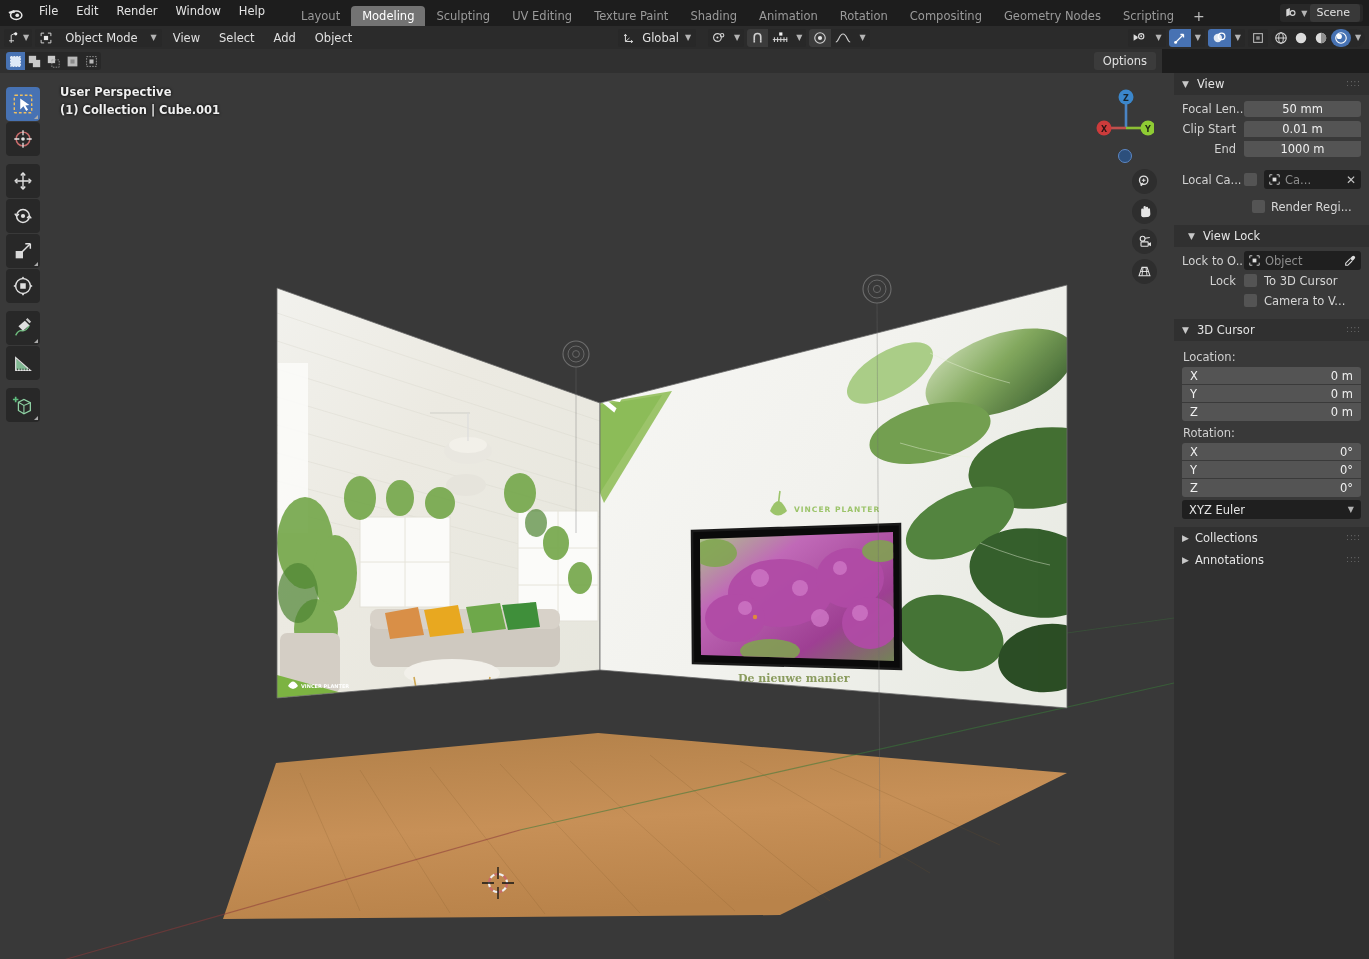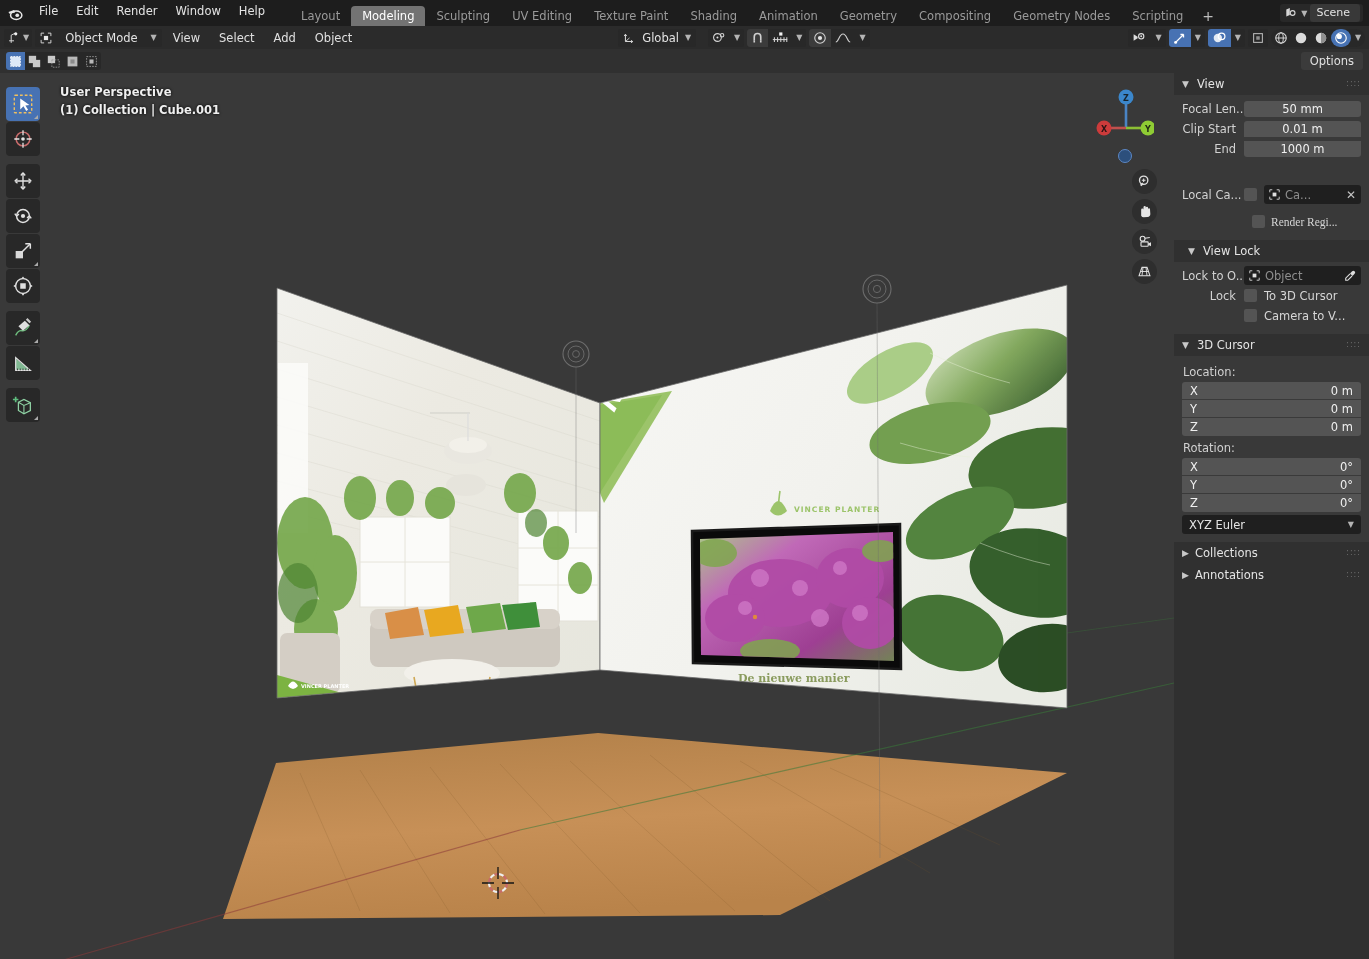--- a/index.html
+++ b/index.html
@@ -58,21 +58,21 @@
     padding:0 5px; gap:6px; color:#e2e2e2; font-size:11.5px;
   }
   .grp{ display:flex; align-items:center; background:#282828; border-radius:3px; height:18px; }
   .grp > div{ display:flex; align-items:center; justify-content:center; height:18px; padding:0 4px; }
   .shade-grp{ display:flex; align-items:center; background:#282828; border-radius:9px; height:18px; }
   .shade-grp > div{ width:20px; height:18px; display:flex; align-items:center; justify-content:center; border-radius:9px; }
   .shade-grp > div.on{ background:#4772b3; }
 
   
   .toolrow{
-    position:absolute; left:0; top:49px; width:1369px; height:24px;
+    position:absolute; left:0; top:49px; width:1162px; height:24px;
     background:#303030; display:flex; align-items:center; padding:0 6px;
   }
   .selmodes{ display:flex; background:#282828; border-radius:3px; overflow:hidden; }
   .selmodes > div{ width:19px; height:18px; display:flex; align-items:center; justify-content:center; }
   .selmodes > div.on{ background:#4772b3; }
   .options-btn{
     margin-left:auto; height:18px; line-height:18px; padding:0 9px; background:#3b3b3b;
     border-radius:3px; font-size:11.5px; color:#e0e0e0;
   }
 
@@ -181,21 +181,21 @@
     <div class="menu-item">Help</div>
 
     <div class="ws-tabs">
       <div class="ws-tab">Layout</div>
       <div class="ws-tab active">Modeling</div>
       <div class="ws-tab">Sculpting</div>
       <div class="ws-tab">UV Editing</div>
       <div class="ws-tab">Texture Paint</div>
       <div class="ws-tab">Shading</div>
       <div class="ws-tab">Animation</div>
-      <div class="ws-tab">Geometry</div>
+      <div class="ws-tab">Rotation</div>
       <div class="ws-tab">Compositing</div>
       <div class="ws-tab">Geometry Nodes</div>
       <div class="ws-tab">Scripting</div>
       <div class="ws-add">+</div>
     </div>
 
     <div class="topbar-right">
       <div class="scene-block">
         <span>
           <svg width="15" height="14" viewBox="0 0 20 20">
@@ -753,35 +753,35 @@
         <div class="field">50 mm</div>
       </div>
       <div class="row">
         <div class="rlabel">Clip Start</div>
         <div class="field stack-top">0.01 m</div>
       </div>
       <div class="row">
         <div class="rlabel">End</div>
         <div class="field stack-bot">1000 m</div>
       </div>
-      <div class="row" style="margin-top:27px;">
+      <div class="row" style="margin-top:12px;">
         <div class="rlabel">Local Ca...</div>
         <div class="cbox"></div>
         <div class="objfield" style="margin-left:7px;">
           <span>
             <svg width="11" height="11" viewBox="0 0 14 14">
               <path d="M1 1 h3.2 M1 1 v3.2 M13 1 h-3.2 M13 1 v3.2 M1 13 h3.2 M1 13 v-3.2 M13 13 h-3.2 M13 13 v-3.2" stroke="#cfcfcf" stroke-width="1.2" fill="none"></path>
               <rect x="4.6" y="4.6" width="4.8" height="4.8" fill="#e0e0e0"></rect>
             </svg>
           </span>
           <span>Ca...</span>
           <span class="clsx">✕</span>
         </div>
       </div>
-      <div class="cbrow" style="margin-top:8px;padding-left:70px;font-family:Liberation Serif, serif;">
+      <div class="cbrow" style="margin-top:8px;padding-left:70px;">
         <div class="cbox"></div>
         <div class="cblabel">Render Regi...</div>
       </div>
     </div>
 
     <div class="ptitle" style="padding-left:14px;">
       <span class="tri">▼</span>
       <span>View Lock</span>
     </div>
     <div class="psec">

